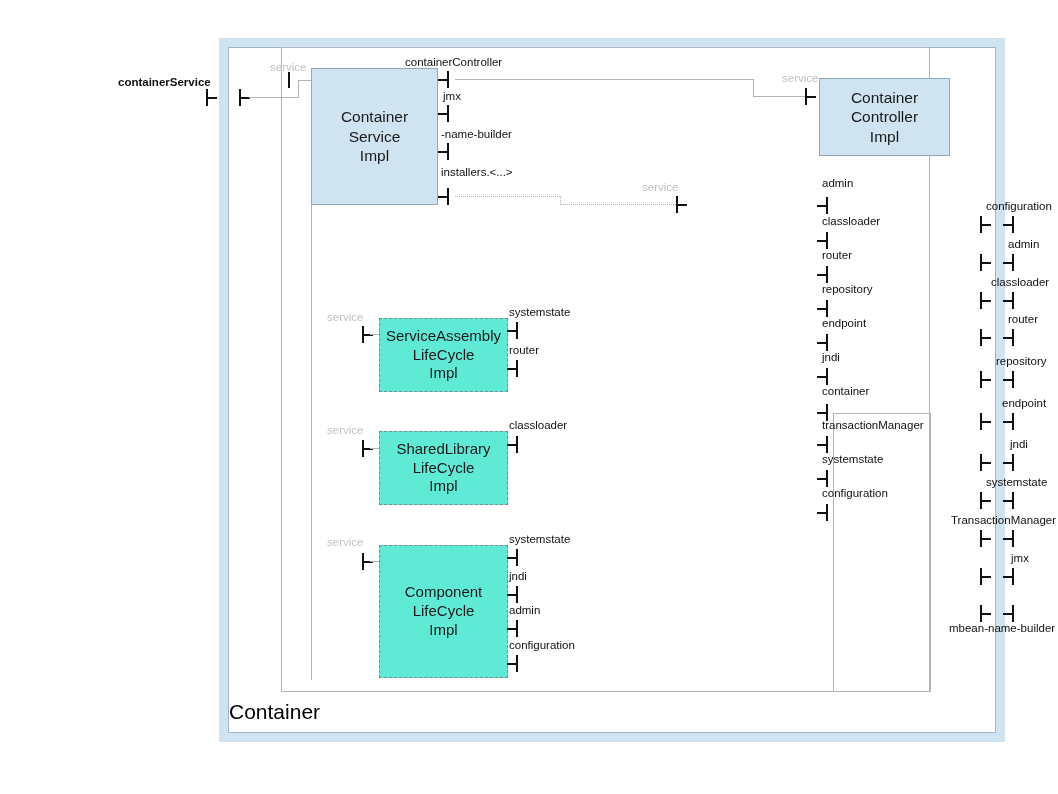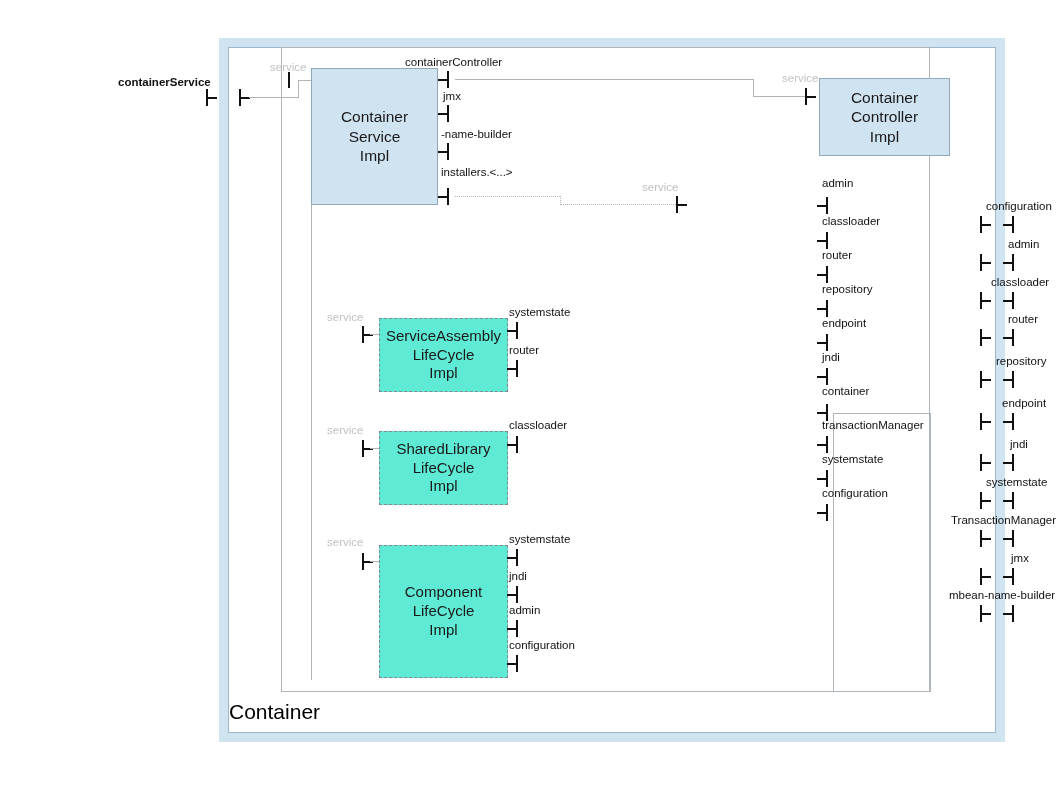--- a/index.html
+++ b/index.html
@@ -362,21 +362,21 @@
   <div class="black-lbl" style="left:1011px;top:552px;">jmx</div>
   <div class="port" style="left:980px;top:568px;">
     <div class="bar"></div>
       <div class="stub-r"></div>
   </div>
   <div class="port" style="left:1012px;top:568px;">
     <div class="bar"></div>
       <div class="stub"></div>
   </div>
 
-  <div class="black-lbl" style="left:949px;top:589px;">mbean-name-builder</div>
+  <div class="black-lbl" style="left:949px;top:622px;">mbean-name-builder</div>
   <div class="port" style="left:980px;top:605px;">
     <div class="bar"></div>
       <div class="stub-r"></div>
   </div>
   <div class="port" style="left:1012px;top:605px;">
     <div class="bar"></div>
       <div class="stub"></div>
   </div>
 
 </div>

